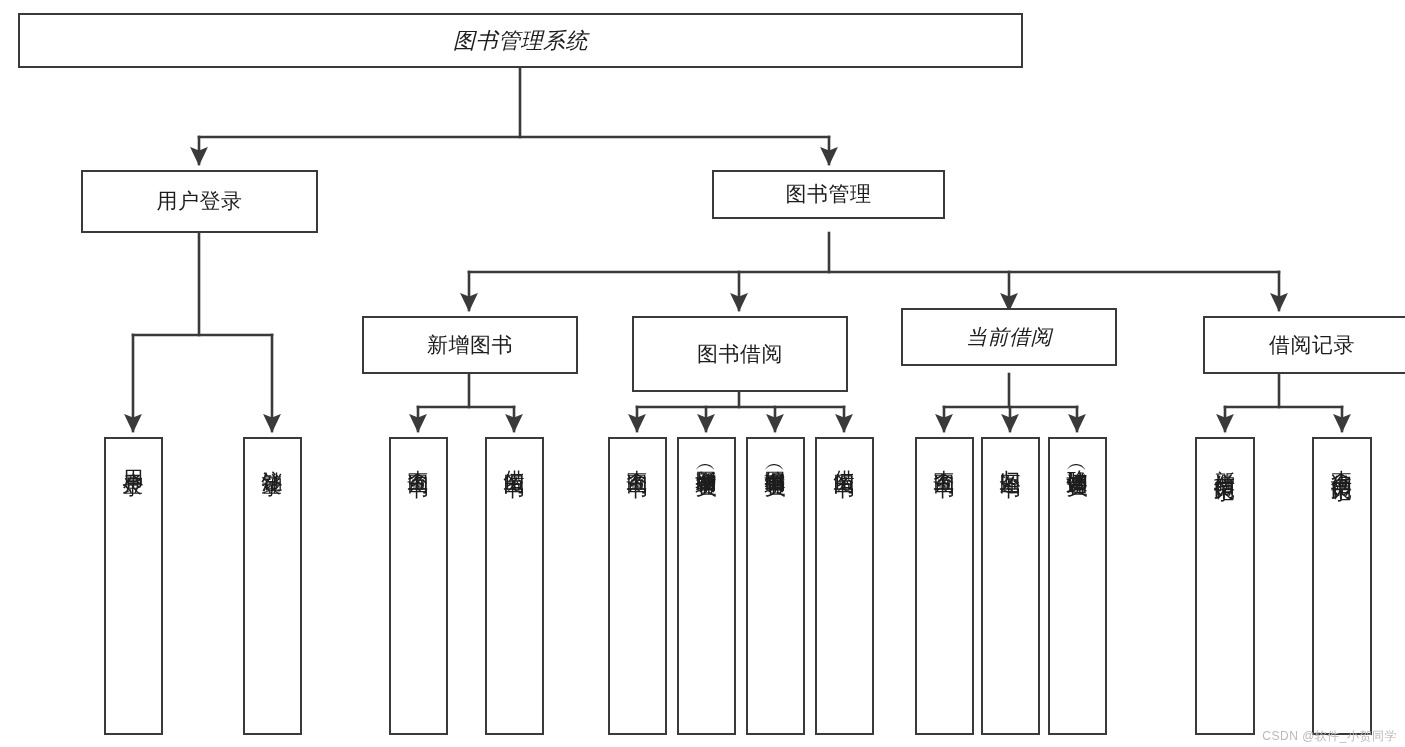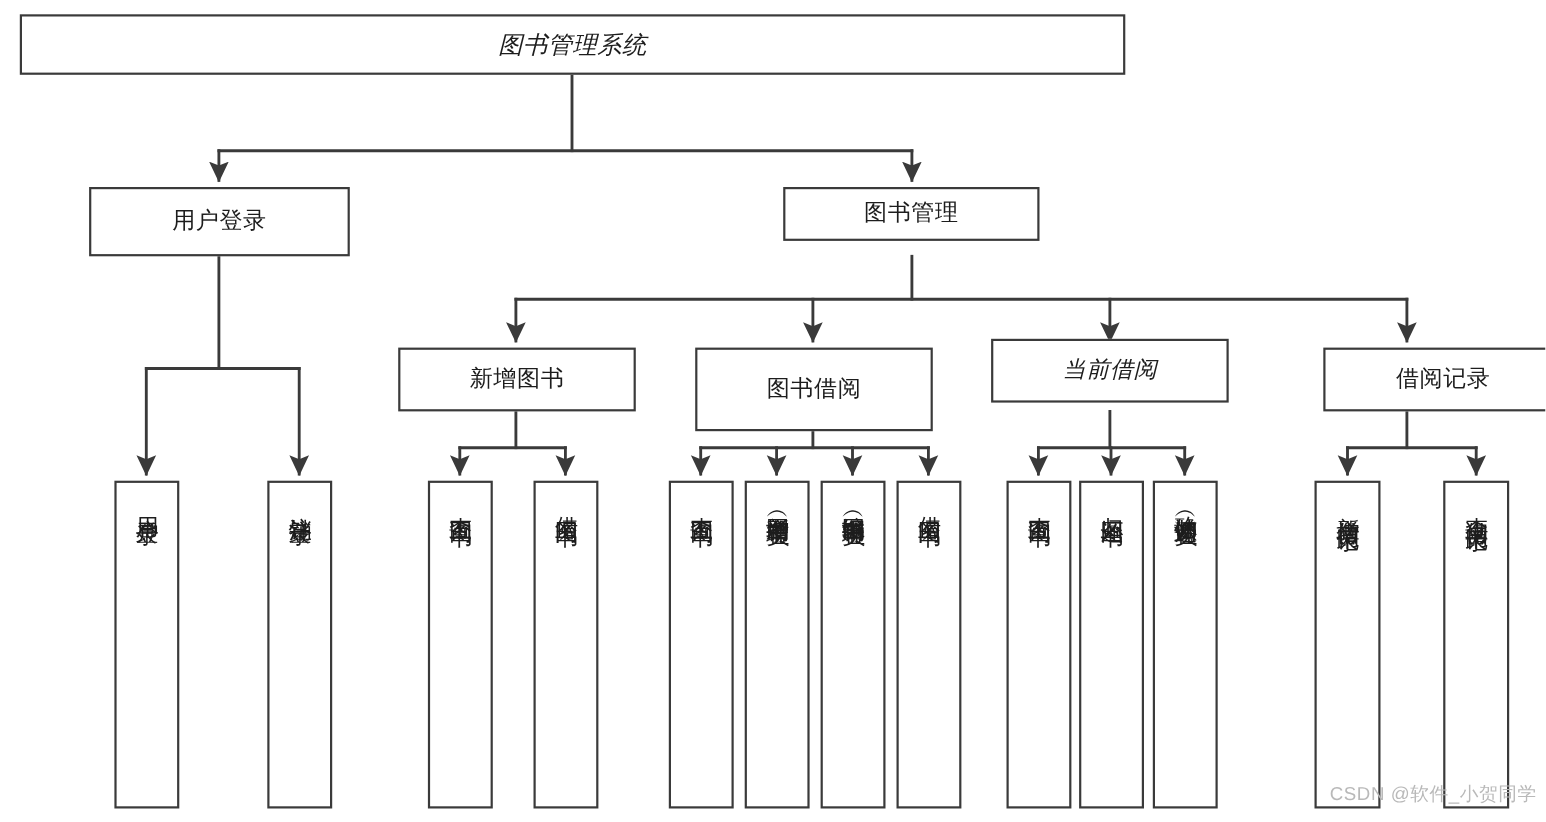--- a/index.html
+++ b/index.html
@@ -63,22 +63,22 @@
     letter-spacing: 2.5px;
     line-height: 1;
     white-space: nowrap;
   }
   .node.v.tall .lbl {
     letter-spacing: 1px;
   }
   .watermark {
     position: absolute;
     right: 8px;
-    bottom: 14px;
-    font-size: 17px;
+    bottom: 2px;
+    font-size: 12px;
     color: #b9b9b9;
     letter-spacing: 0.5px;
     white-space: nowrap;
   }
 </style>
 </head>
 <body>
 
 <div id="canvas">
 

